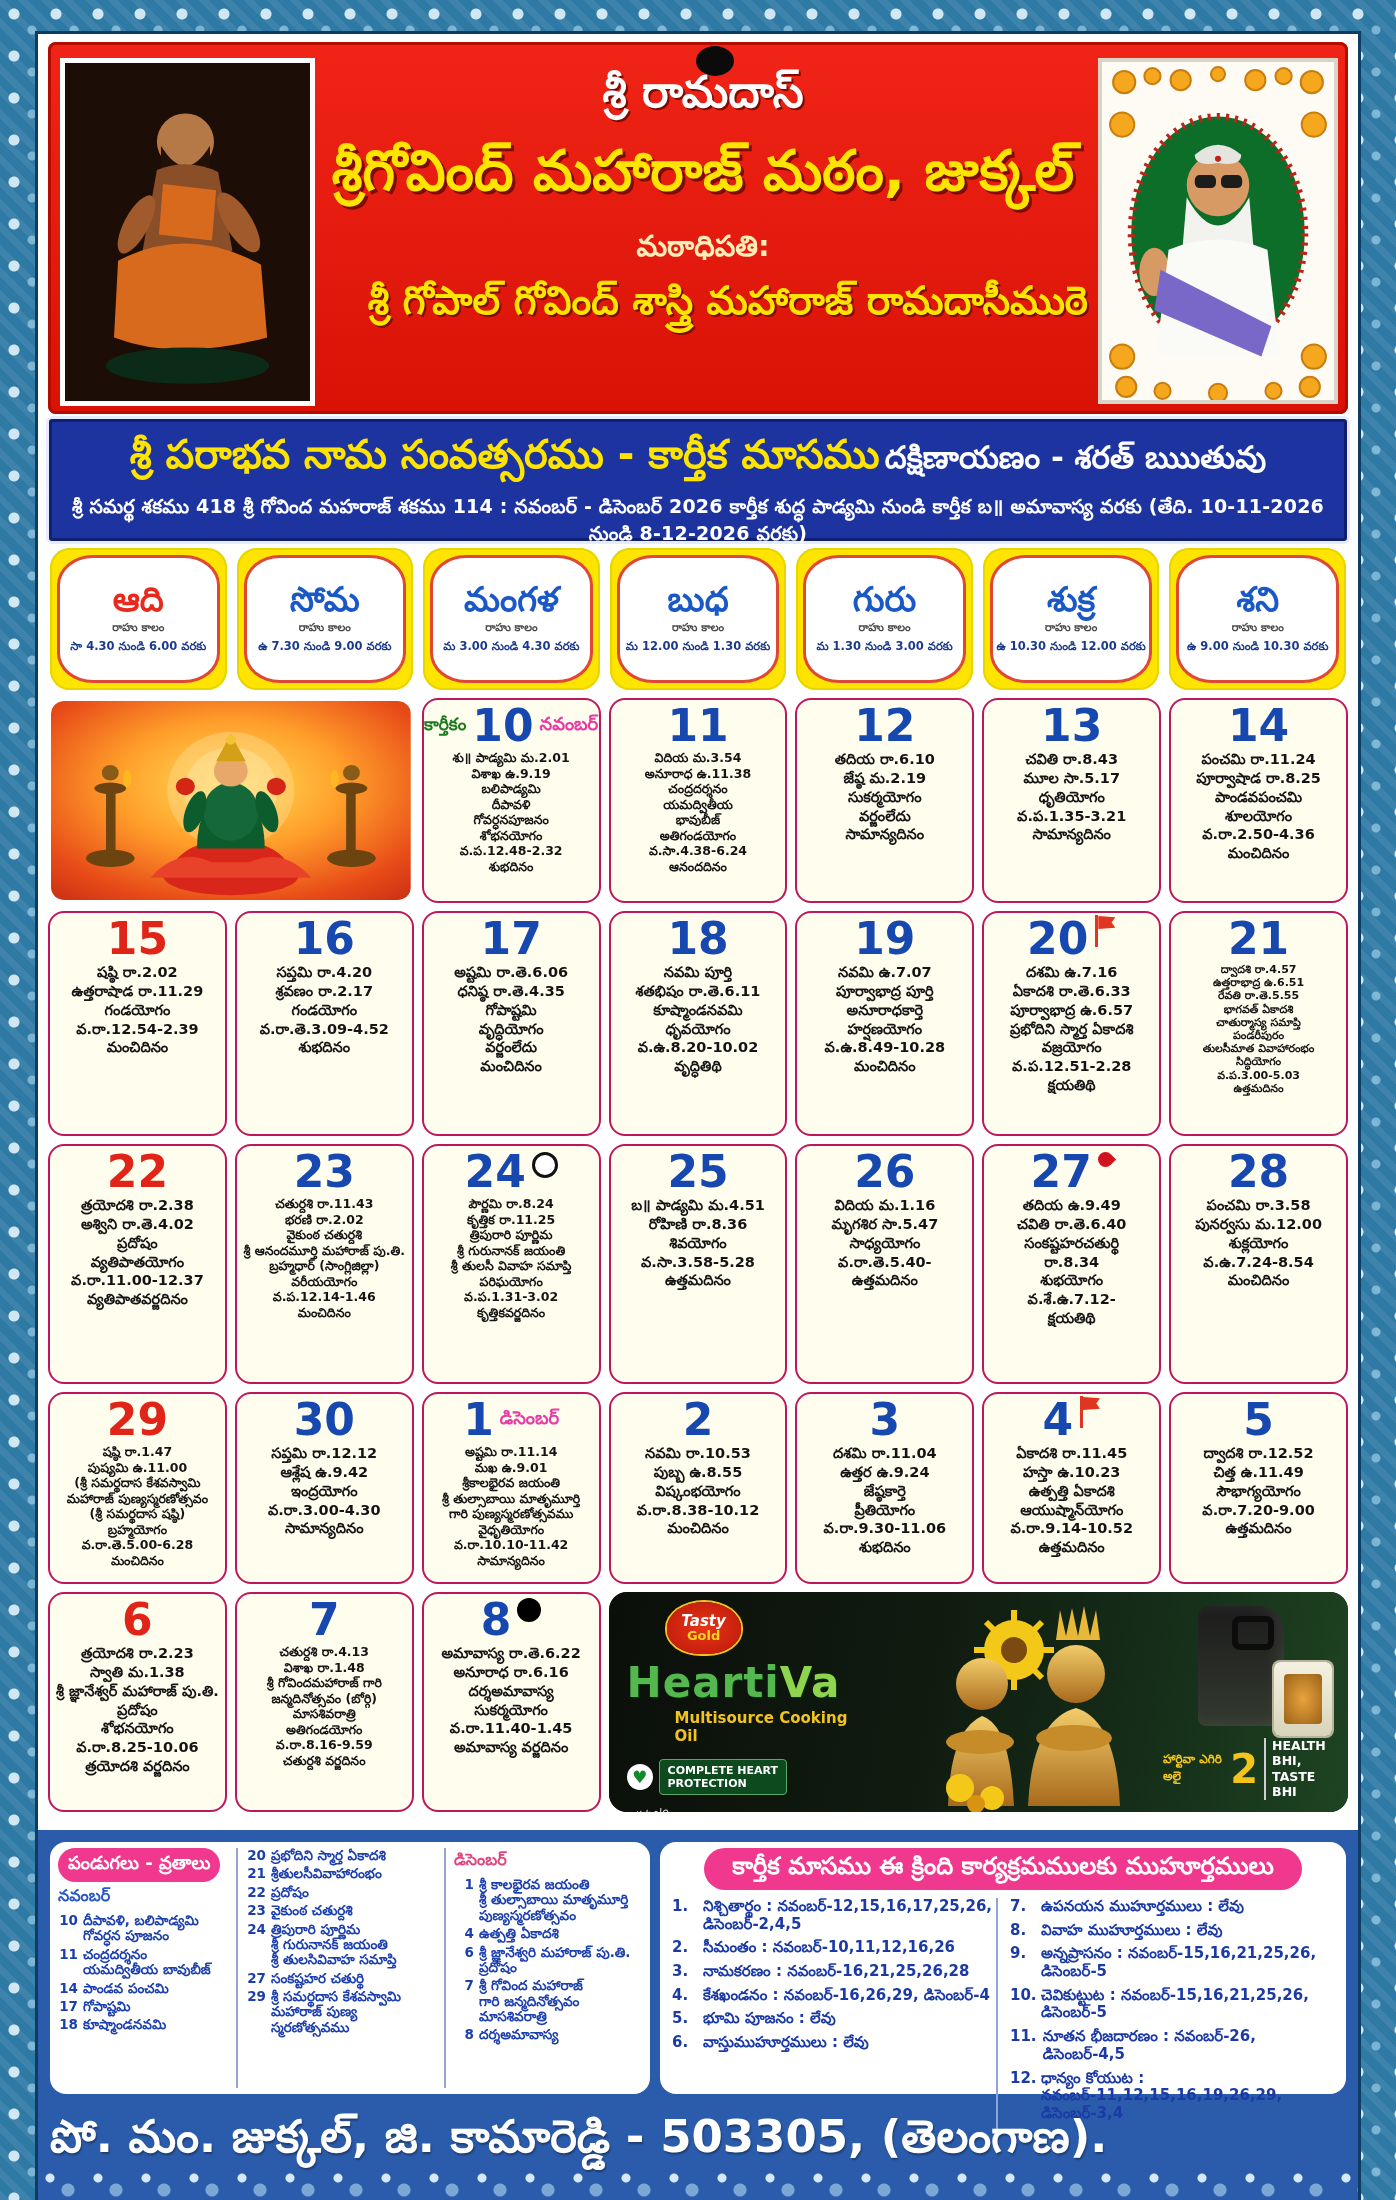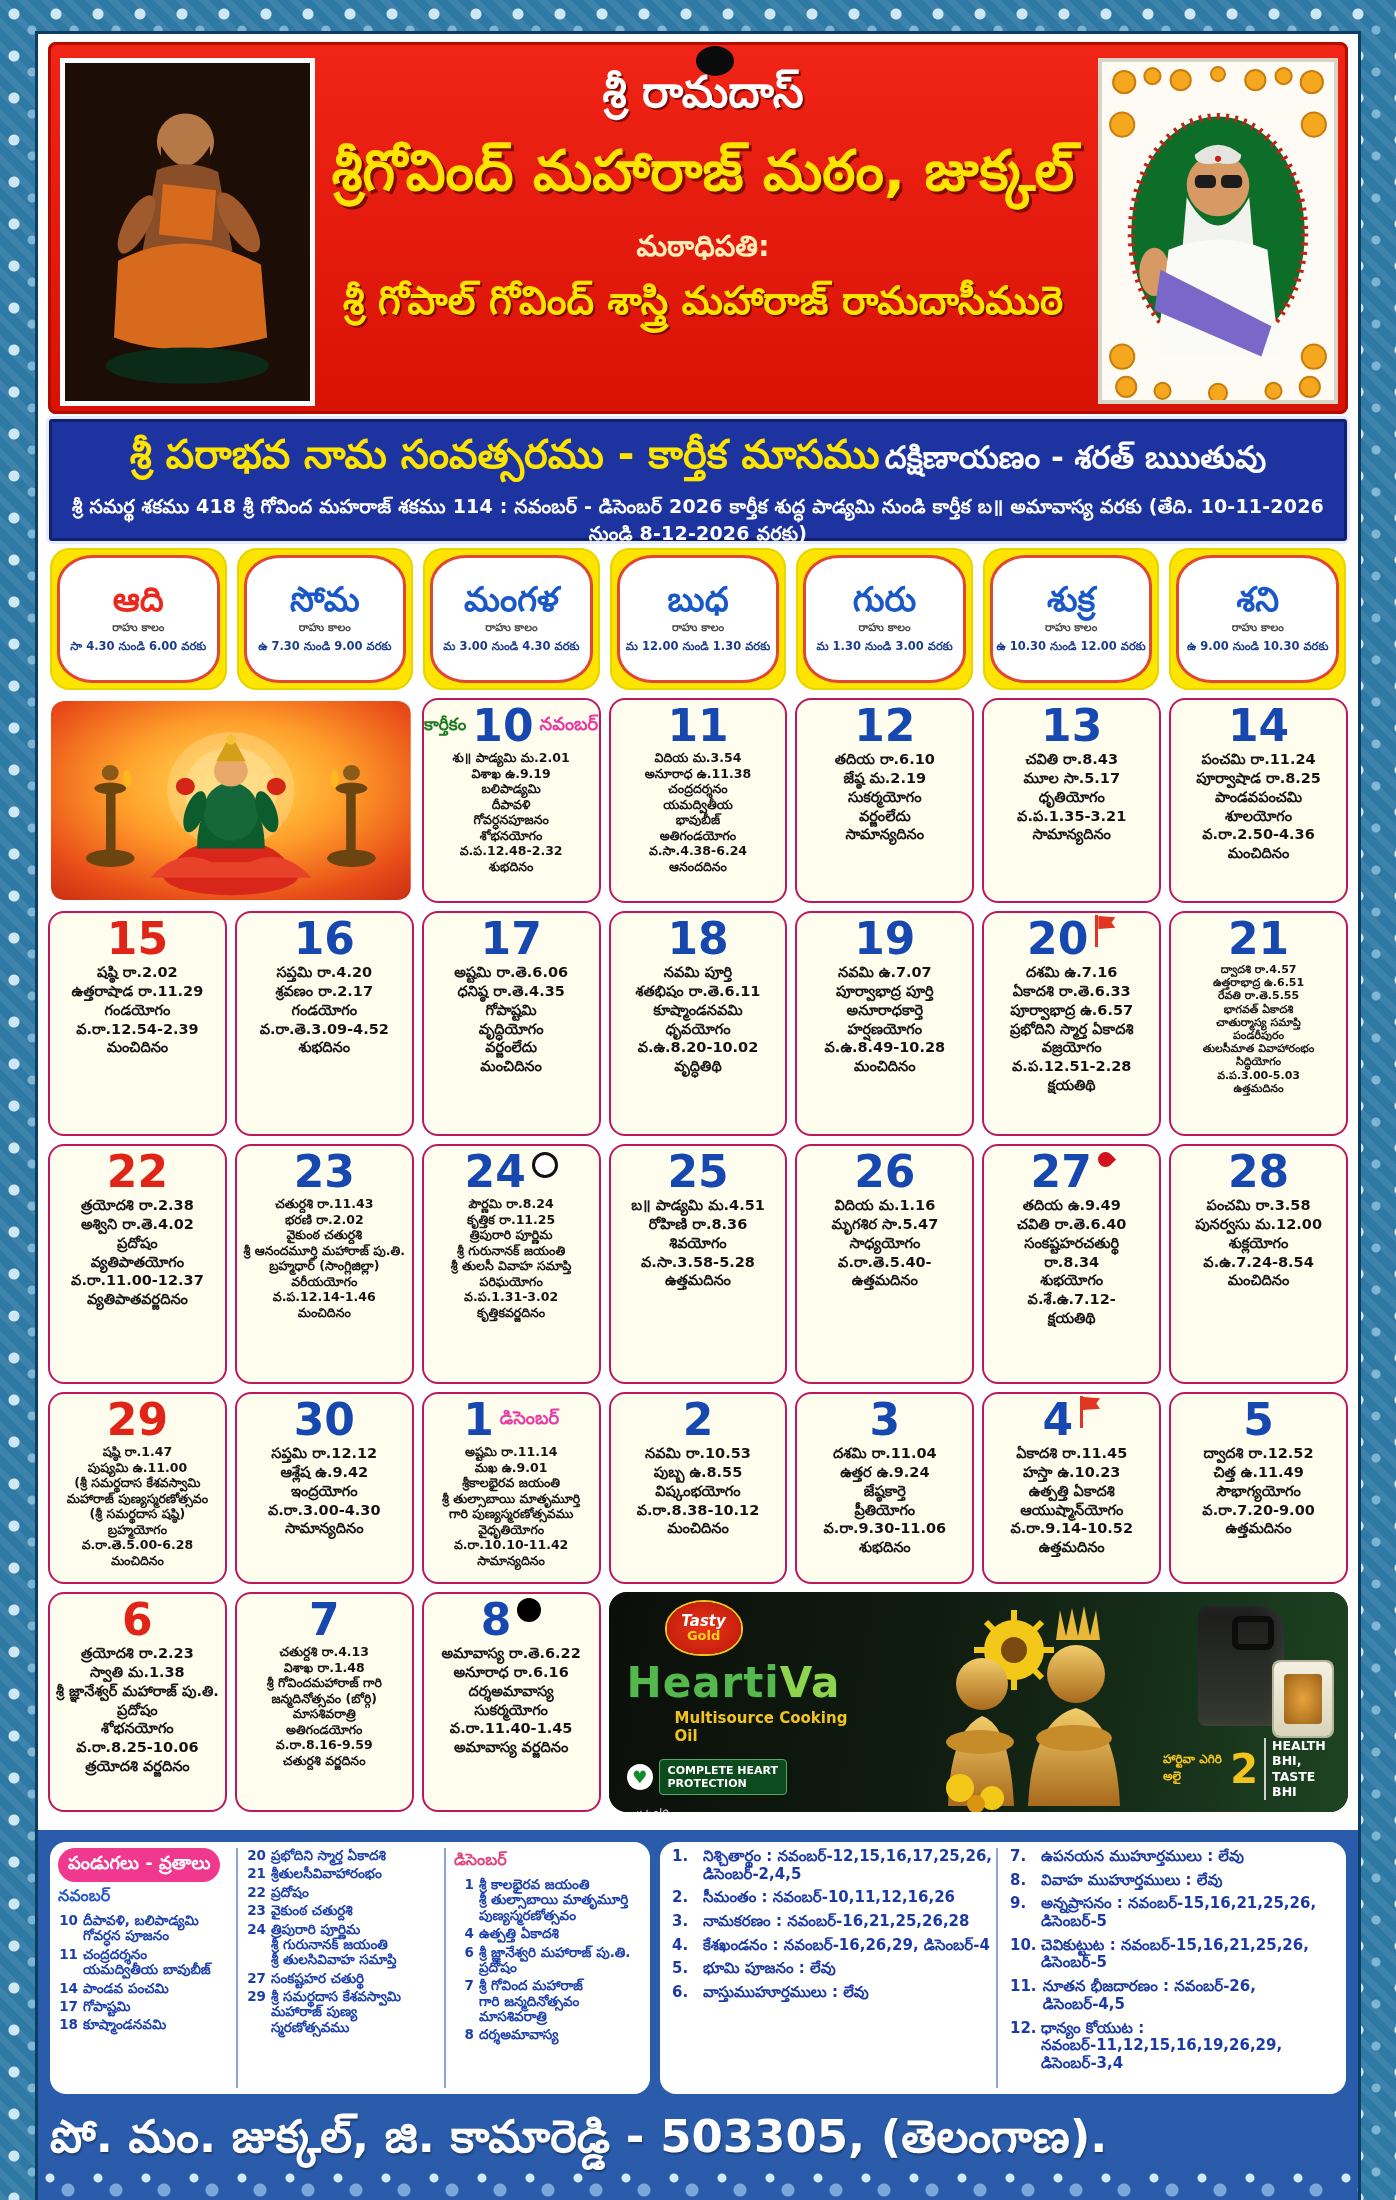--- a/index.html
+++ b/index.html
@@ -18,21 +18,21 @@
     background:linear-gradient(#f02417,#d91206);box-shadow:inset 0 0 0 3px #b30d02;}
   .punch{position:absolute;left:648px;top:4px;width:38px;height:30px;border-radius:50%;background:#0b0b0b;}
   .photo{position:absolute;overflow:hidden;}
   .photo-left{left:12px;top:16px;width:245px;height:338px;border:5px solid #fdfdfd;}
   .photo-right{right:10px;top:16px;width:232px;height:338px;border:4px solid #d8d4c8;background:#fdfbf4;}
   .photo svg{display:block;width:100%;height:100%;}
   .header-center{position:absolute;left:270px;right:260px;top:0;bottom:0;text-align:center;}
   .t1{margin-top:24px;font-size:44px;font-weight:bold;color:#ffffff;text-shadow:2px 2px 0 #7e0b02;}
   .t2{margin-top:10px;font-size:56px;font-weight:bold;color:var(--yellow,#ffe400);text-shadow:3px 3px 0 #7e0b02;}
   .t3{margin-top:12px;font-size:29px;font-weight:bold;color:#ffeeb8;}
-  .t4{margin-top:8px;font-size:39px;font-weight:bold;color:var(--yellow,#ffe400);text-shadow:2px 2px 0 #7e0b02;}
+  .t4{margin-top:8px;font-size:39px;font-weight:bold;color:var(--yellow,#ffe400);text-shadow:2px 2px 0 #7e0b02;text-align:right;}
 
   
   .banner{position:absolute;left:8px;right:8px;top:382px;height:122px;border-radius:6px;
     background:var(--banner-blue,#1d33a0);border:3px solid #e6ecff;box-shadow:inset 0 0 0 3px #101f6e;
     text-align:center;color:#fff;}
   .b1{margin-top:12px;}
   .b1y{font-size:40px;font-weight:bold;color:var(--yellow,#ffe400);}
   .b1w{font-size:31px;font-weight:bold;color:#ffffff;}
   .b2{margin-top:8px;font-size:19px;font-weight:bold;color:#ffffff;letter-spacing:.2px;}
 
@@ -789,20 +789,21 @@
 మాసశివరాత్రి</span>
                 </div>
                 <div class="fitem">
                   <span class="fd">8</span>
                   <span class="ft">దర్శఅమావాస్య</span>
                 </div>
               </div>
           </div>
         </div>
         <div class="panel muh">
+          <div class="muh-title">కార్తీక మాసము ఈ క్రింది కార్యక్రమములకు ముహూర్తములు</div>
           <div class="muh-cols">
             <div class="mcol m1" id="mcol1">
                 <div class="mitem">
                   <span class="mn">1.</span>
                   <span class="mt">నిశ్చితార్థం : నవంబర్-12,15,16,17,25,26,
 డిసెంబర్-2,4,5</span>
                 </div>
                 <div class="mitem">
                   <span class="mn">2.</span>
                   <span class="mt">సీమంతం : నవంబర్-10,11,12,16,26</span>

